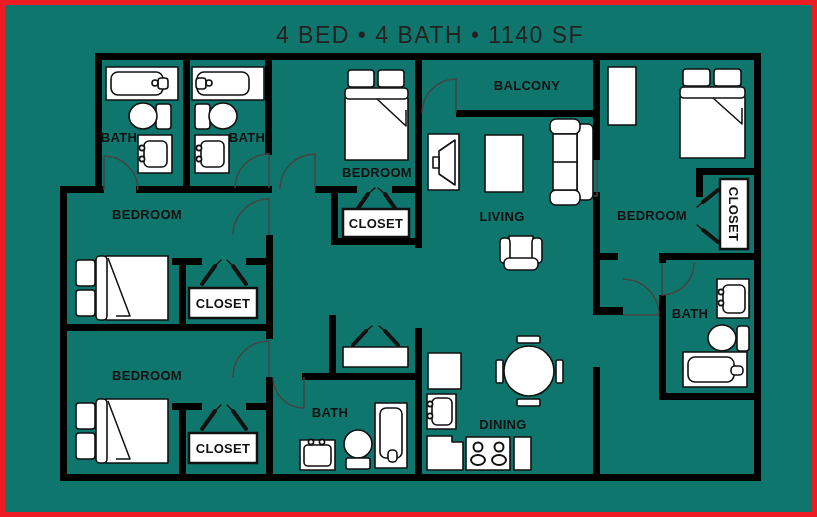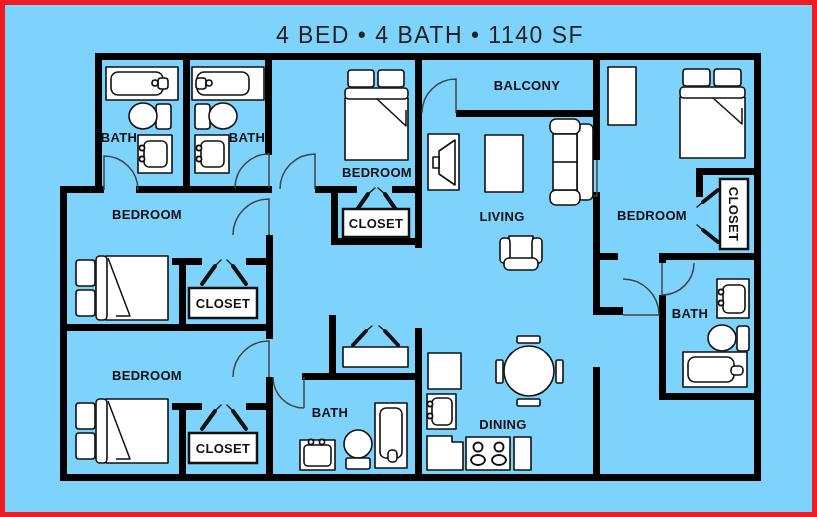--- a/index.html
+++ b/index.html
@@ -1,16 +1,16 @@
 <!DOCTYPE html>
 <html><head>
 <meta charset="utf-8">
 <style>
   html,body{margin:0;padding:0;background:#fff;}
-  .page{position:relative;width:817px;height:517px;background:#7dd3fc;overflow:hidden;
+  .page{position:relative;width:817px;height:517px;background:#0f766e;overflow:hidden;
         font-family:"Liberation Sans",sans-serif;}
   svg{position:absolute;left:0;top:0;}
   .wall{fill:#000;}
   .fxn{fill:none;stroke:#111;stroke-width:2;stroke-linejoin:round;}
   .fxt{fill:#fff;stroke:#111;stroke-width:1.6;stroke-linejoin:round;}
   .door{fill:none;stroke:#444;stroke-width:1.5;}
   .rod{stroke:#111;stroke-width:4;stroke-linecap:round;}
   .hook{stroke:#111;stroke-width:1.4;fill:none;stroke-linecap:round;}
   .lbl{font:bold 13px "Liberation Sans",sans-serif;fill:#111;text-anchor:middle;letter-spacing:.3px;}
   .title{font:23px "Liberation Sans",sans-serif;fill:#222;text-anchor:middle;letter-spacing:1.5px;}

